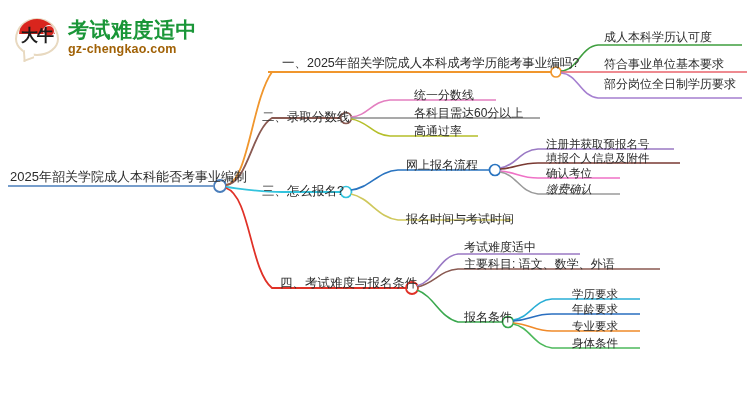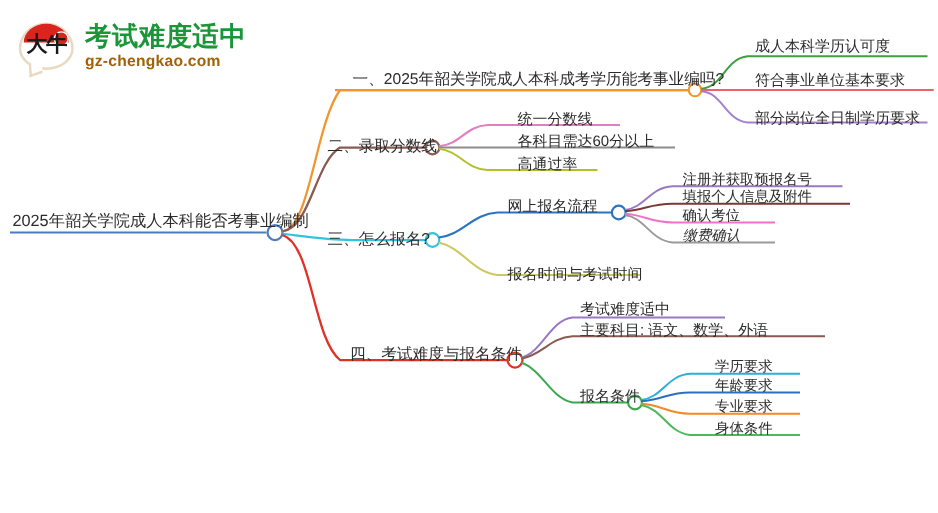--- a/index.html
+++ b/index.html
@@ -187,21 +187,21 @@
   <path d="M513,321 C530,320 534,314 552,314 L640,314" fill="none" stroke="#2a6fc0" stroke-width="1.6"></path>
   <path d="M513,323 C530,324 534,331 552,331 L640,331" fill="none" stroke="#f08a2a" stroke-width="1.6"></path>
   <path d="M513,324 C530,327 534,346 552,348 L640,348" fill="none" stroke="#4eb95c" stroke-width="1.6"></path>
 </svg>
 
 <div class="node-label lvl0" style="left:10px; top:170px;">2025年韶关学院成人本科能否考事业编制</div>
 
 <div class="node-label lvl1" style="left:262px; top:56px;margin-left:20px;">一、2025年韶关学院成人本科成考学历能考事业编吗?</div>
 <div class="node-label lvl2" style="left:604px; top:30px;">成人本科学历认可度</div>
 <div class="node-label lvl2" style="left:604px; top:57px;">符合事业单位基本要求</div>
-<div class="node-label lvl2" style="left:604px; top:87px;">部分岗位全日制学历要求</div>
+<div class="node-label lvl2" style="left:604px; top:77px;">部分岗位全日制学历要求</div>
 
 <div class="node-label lvl1" style="left:262px; top:110px;">二、录取分数线</div>
 <div class="node-label lvl2" style="left:414px; top:88px;">统一分数线</div>
 <div class="node-label lvl2" style="left:414px; top:106px;">各科目需达60分以上</div>
 <div class="node-label lvl2" style="left:414px; top:124px;">高通过率</div>
 
 <div class="node-label lvl1" style="left:262px; top:184px;">三、怎么报名?</div>
 <div class="node-label lvl2" style="left:406px; top:158px;">网上报名流程</div>
 <div class="node-label lvl2" style="left:406px; top:212px;">报名时间与考试时间</div>
 <div class="node-label lvl3" style="left:546px; top:137px;">注册并获取预报名号</div>

